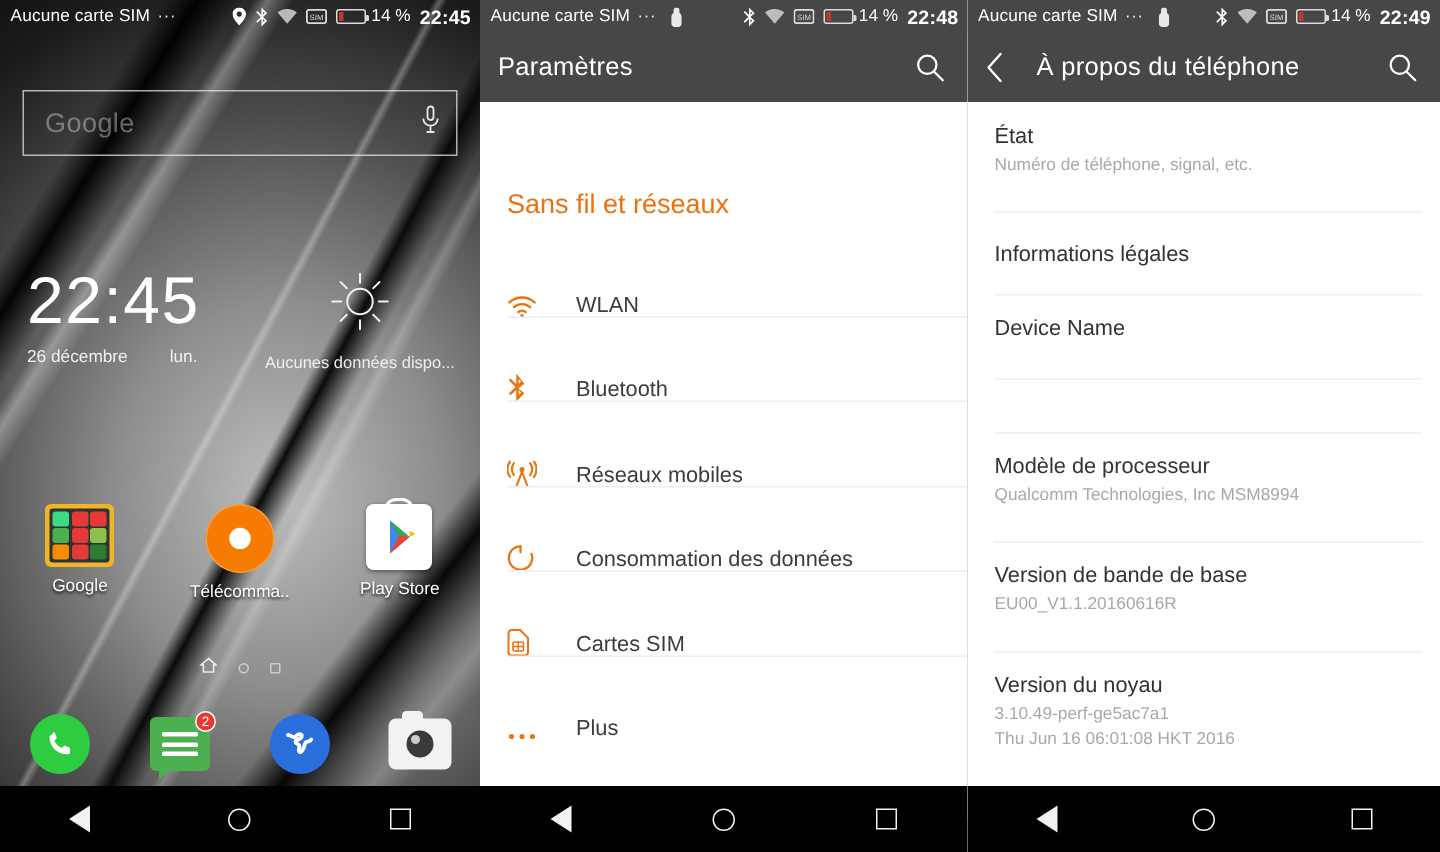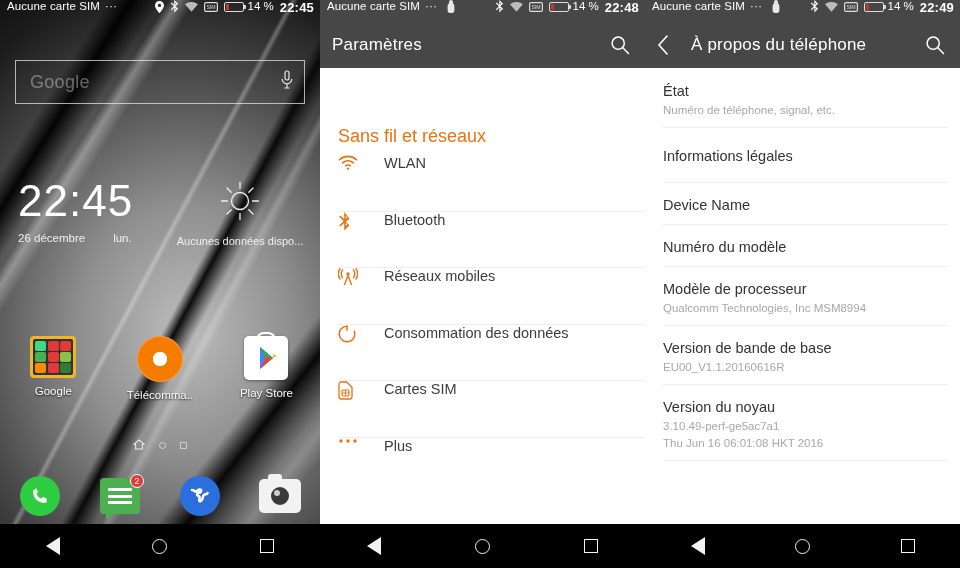--- a/index.html
+++ b/index.html
@@ -13,21 +13,21 @@
 
   
   .panel { position: relative; height: 568px; overflow: hidden; background:#fff; }
   .panel-home     { width: 320px; }
   .panel-settings { width: 325px; }
   .panel-about    { width: 315px; }
 
   
   .statusbar {
     position: relative; z-index: 5;
-    height: 22px; display: flex; align-items: flex-start;
+    height: 22px; display: flex; align-items: center;
     padding: 0 6px 0 7px; color: #fff;
     font-size: 11.5px;
   }
   .sb-dark { background: #474747; }
   .sb-trans { background: transparent; }
   .sb-carrier { font-size: 11.5px; letter-spacing: .1px; white-space: nowrap; }
   .sb-dots { margin-left: 5px; font-size: 11px; letter-spacing: .5px; opacity: .95; }
   .sb-spacer { flex: 1; }
   .sb-icons { display: flex; align-items: center; gap: 6px; }
   .sb-pct { font-size: 11.5px; margin-left: 4px; }
@@ -119,29 +119,29 @@
 
   
   .appbar { background:#474747; height:46px; display:flex; align-items:center; padding:0 12px; color:#fff; }
   .appbar-title { font-size:17px; font-weight:normal; letter-spacing:.2px; }
   .appbar .back { width:26px; display:flex; align-items:center; justify-content:flex-start;}
   .appbar-spacer{flex:1;}
   .appbar-search{width:26px;display:flex;align-items:center;justify-content:center;}
 
   .list { background:#fff; height:478px; overflow:hidden; position:relative; }
   .section-hdr { color:#e8730f; font-size:18px; font-weight:normal; padding:14px 0 8px 18px;margin-top:44px; }
-  .row { display:flex; align-items:flex-start; height:56.5px; padding-left:18px; position:relative; }
+  .row { display:flex; align-items:flex-end; height:56.5px; padding-left:18px; position:relative; }
   .row:after { content:''; position:absolute; left:18px; right:0; bottom:0; height:1px; background:#eeeeee; }
   .row.no-divider:after { display:none; }
   .row-ico { width:46px; display:flex; align-items:center; }
   .row-label { font-size:14.5px; color:#3c3c3c; }
 
   
   .about-list { background:#fff; height:478px; overflow:hidden; position:relative; }
-  .arow { padding:12px 0 10px 18px; position:relative; }
+  .arow { padding:12px 0 24px 18px; position:relative; }
   .arow:after { content:''; position:absolute; left:18px; right:12px; bottom:0; height:1px; background:#eeeeee; }
   .arow-title { font-size:14.5px; color:#333; line-height:20px; }
   .arow-sub { font-size:11.5px; color:#a8a8a8; line-height:15px; margin-top:2px; }
 </style>
 </head>
 <body>
 
 <div class="screens">
 
   <div class="panel panel-home">
@@ -505,21 +505,20 @@
         <div class="arow-title">État</div>
         <div class="arow-sub">Numéro de téléphone, signal, etc.</div>
       </div>
       <div class="arow" style="padding-top:18px;padding-bottom:17px">
         <div class="arow-title">Informations légales</div>
       </div>
       <div class="arow">
         <div class="arow-title">Device Name</div>
       </div>
       <div class="arow">
-        <div class="arow-title">Numéro du modèle</div>
       </div>
       <div class="arow">
         <div class="arow-title">Modèle de processeur</div>
         <div class="arow-sub">Qualcomm Technologies, Inc MSM8994</div>
       </div>
       <div class="arow">
         <div class="arow-title">Version de bande de base</div>
         <div class="arow-sub">EU00_V1.1.20160616R</div>
       </div>
       <div class="arow">

